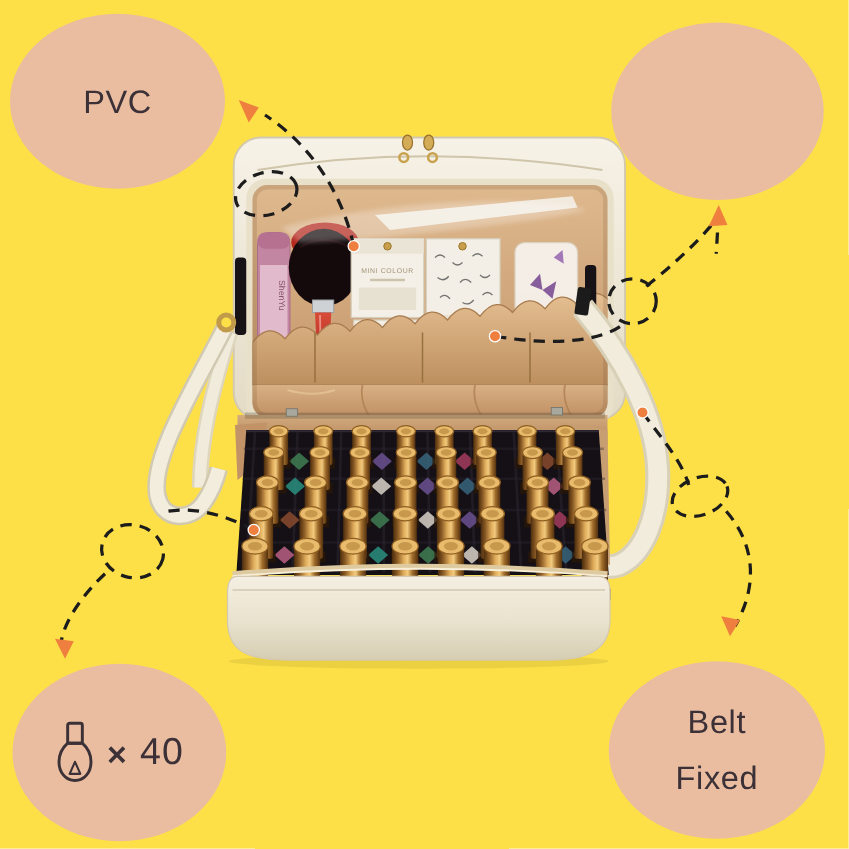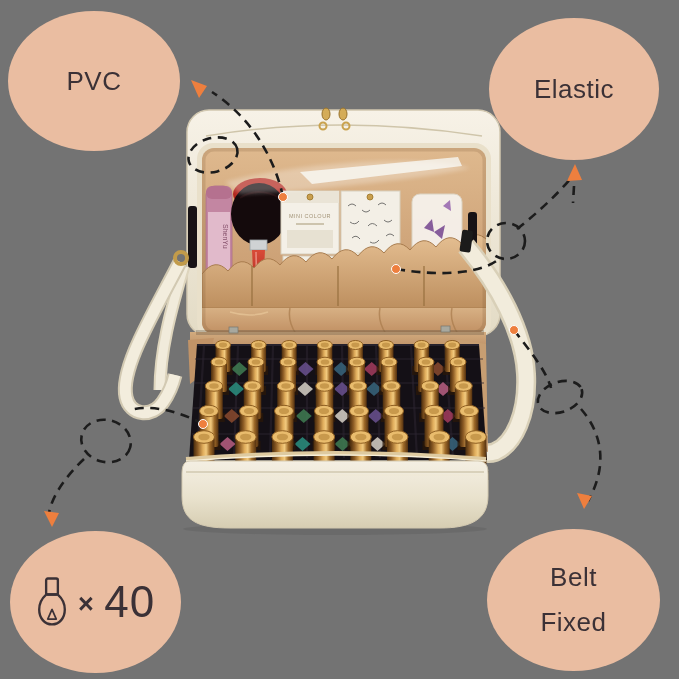--- a/index.html
+++ b/index.html
@@ -1,24 +1,24 @@
 <!DOCTYPE html>
 <html><head>
 <meta charset="utf-8">
 <style>
   html,body{margin:0;padding:0;background:#ffffff;}
-  #stage{position:relative;width:679px;height:679px;background:#737373;overflow:hidden;
+  #stage{position:relative;width:679px;height:679px;background:#fde047;overflow:hidden;
          font-family:"Liberation Sans",sans-serif;}
   #photo-svg{position:absolute;left:0;top:0;}
   .callout{position:absolute;background:#eabda1;border-radius:50%;
            display:flex;flex-direction:column;align-items:center;justify-content:center;
            color:#3b3136;font-size:26px;line-height:1.72;letter-spacing:.5px;}
   .callout .row{display:flex;flex-direction:row;align-items:center;justify-content:center;gap:10px;}
   .callout .times{font-size:27px;font-weight:700;margin-top:4px;}
-  .callout .count{font-size:44px;font-weight:300;letter-spacing:1px;}
+  .callout .count{font-size:30px;font-weight:300;letter-spacing:1px;}
   #callout-top-left{left:8px;top:11px;width:172px;height:140px;}
   #callout-top-right{left:489px;top:18px;width:170px;height:142px;}
   #callout-bottom-left{left:10px;top:531px;width:171px;height:142px;}
   #callout-bottom-right{left:487px;top:529px;width:173px;height:142px;}
 </style>
 </head>
 <body>
 
 <div id="stage">
 
@@ -515,21 +515,20 @@
     <circle cx="203" cy="424" r="4.5" stroke="#ffffff" stroke-width="1"></circle>
     <circle cx="514" cy="330" r="4.5" stroke="#ffffff" stroke-width="1"></circle>
   </g>
 </svg>
 
 <div class="callout" id="callout-top-left">
   <span>PVC</span>
 </div>
 
 <div class="callout" id="callout-top-right">
-  <span>Elastic</span>
 </div>
 
 <div class="callout" id="callout-bottom-left">
   <div class="row">
     <svg width="32" height="52" viewBox="0 0 30 48">
       <g fill="none" stroke="#3b3136" stroke-width="2.2" stroke-linejoin="round">
         <rect x="9.5" y="2" width="11" height="15" rx="1.5"></rect>
         <path d="M9.5,17 C5,21 3,26 3,31 C3,39 8,45 15,45 C22,45 27,39 27,31 C27,26 25,21 20.5,17 Z"></path>
         <polygon points="15,31 11,40 19,40" stroke-width="1.6"></polygon>
       </g>

